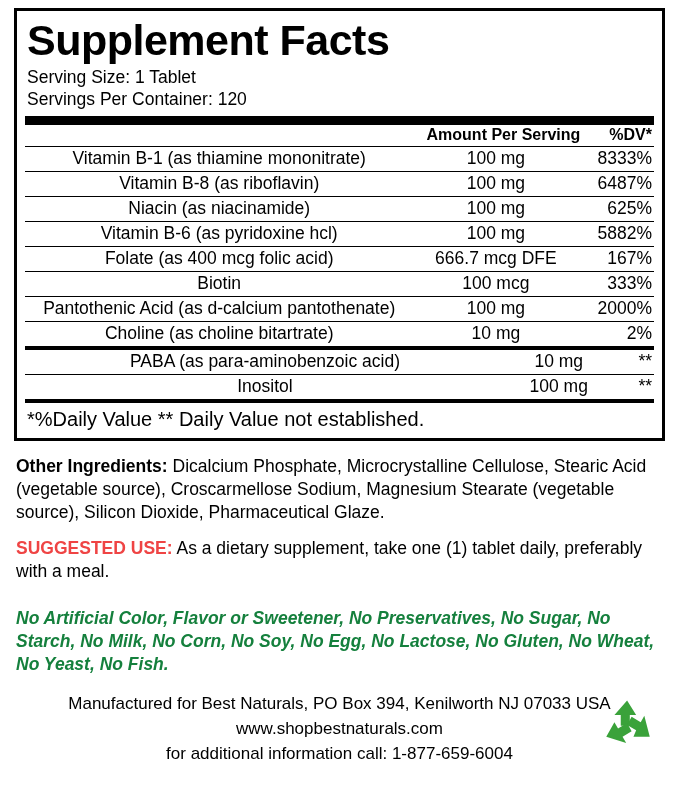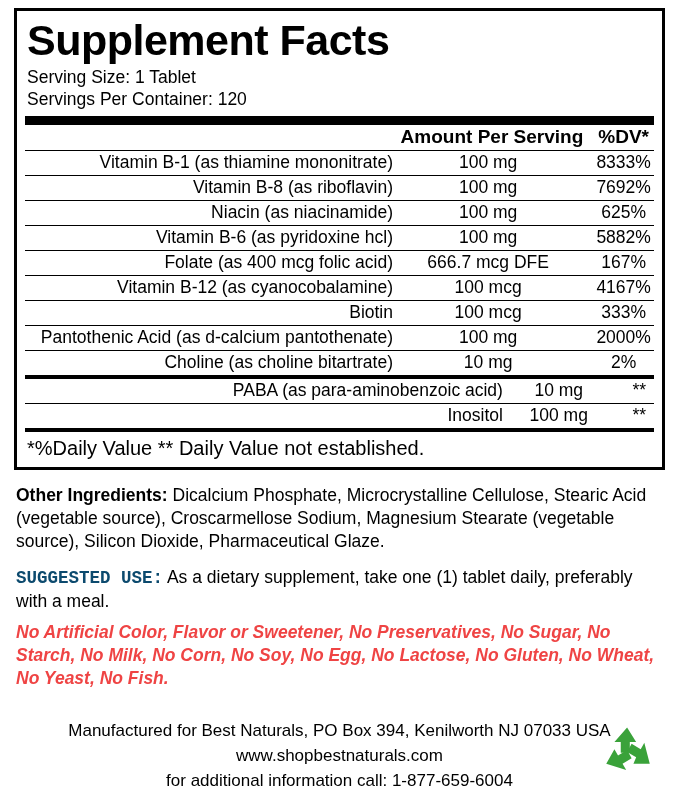--- a/index.html
+++ b/index.html
@@ -54,25 +54,25 @@
 
   table.nutri {
     width: 100%;
     border-collapse: collapse;
     font-size: 17.5px;
   }
   table.nutri td, table.nutri th {
     padding: 1px 0 2px 0;
     vertical-align: bottom;
   }
-  .col-name { text-align: right; padding-left: 2px !important; }
+  .col-name { text-align: center; padding-left: 2px !important; }
   .col-amt  { text-align: center; padding-right: 12px !important; white-space: nowrap; }
-  .col-dv   { text-align: center; padding-right: 2px !important; white-space: nowrap; }
-
-  .hdr td { font-weight: bold; font-size: 19px; padding-bottom: 3px; }
+  .col-dv   { text-align: right; padding-right: 2px !important; white-space: nowrap; }
+
+  .hdr td { font-weight: bold; font-size: 16px; padding-bottom: 3px; }
   .hdr .col-amt { text-align: right; padding-right: 12px !important; }
 
   .row-sep td {
     border-bottom: 1.5px solid #000;
   }
   .footnote {
     font-size: 20px;
     margin: 5px 0 2px 2px;
   }
 
@@ -84,36 +84,35 @@
     text-align: left;
   }
   .other b { font-weight: bold; }
 
   .suggested {
     font-size: 17.5px;
     line-height: 23px;
     margin: 13px 2px 0 2px;
   }
   .suggested .lead {
-    color: #0c4a6e;
+    color: #ef4444;
     font-weight: bold;
-    font-family: Liberation Mono, monospace;
   }
 
   .free-from {
     font-size: 17.5px;
     line-height: 23px;
-    margin: 8px 2px 0 2px;
-    color: #ef4444;
+    margin: 24px 2px 0 2px;
+    color: #15803d;
     font-style: italic;
     font-weight: bold;
   }
 
   .mfg-block {
-    margin-top: 28px;
+    margin-top: 15px;
     position: relative;
     text-align: center;
     font-size: 17px;
     line-height: 25px;
   }
   .mfg-block div { text-align: center; }
 
   .recycle {
     position: absolute;
     right: 6px;
@@ -145,41 +144,36 @@
         </tr>
 
         <tr class="row-sep">
           <td class="col-name">Vitamin B-1 (as thiamine mononitrate)</td>
           <td class="col-amt">100 mg</td>
           <td class="col-dv">8333%</td>
         </tr>
         <tr class="row-sep">
           <td class="col-name">Vitamin B-8 (as riboflavin)</td>
           <td class="col-amt">100 mg</td>
-          <td class="col-dv">7692%</td>
+          <td class="col-dv">6487%</td>
         </tr>
         <tr class="row-sep">
           <td class="col-name">Niacin (as niacinamide)</td>
           <td class="col-amt">100 mg</td>
           <td class="col-dv">625%</td>
         </tr>
         <tr class="row-sep">
           <td class="col-name">Vitamin B-6 (as pyridoxine hcl)</td>
           <td class="col-amt">100 mg</td>
           <td class="col-dv">5882%</td>
         </tr>
         <tr class="row-sep">
           <td class="col-name">Folate (as 400 mcg folic acid)</td>
           <td class="col-amt">666.7 mcg DFE</td>
           <td class="col-dv">167%</td>
-        </tr>
-        <tr class="row-sep">
-          <td class="col-name">Vitamin B-12 (as cyanocobalamine)</td>
-          <td class="col-amt">100 mcg</td>
-          <td class="col-dv">4167%</td>
         </tr>
         <tr class="row-sep">
           <td class="col-name">Biotin</td>
           <td class="col-amt">100 mcg</td>
           <td class="col-dv">333%</td>
         </tr>
         <tr class="row-sep">
           <td class="col-name">Pantothenic Acid (as d-calcium pantothenate)</td>
           <td class="col-amt">100 mg</td>
           <td class="col-dv">2000%</td>

